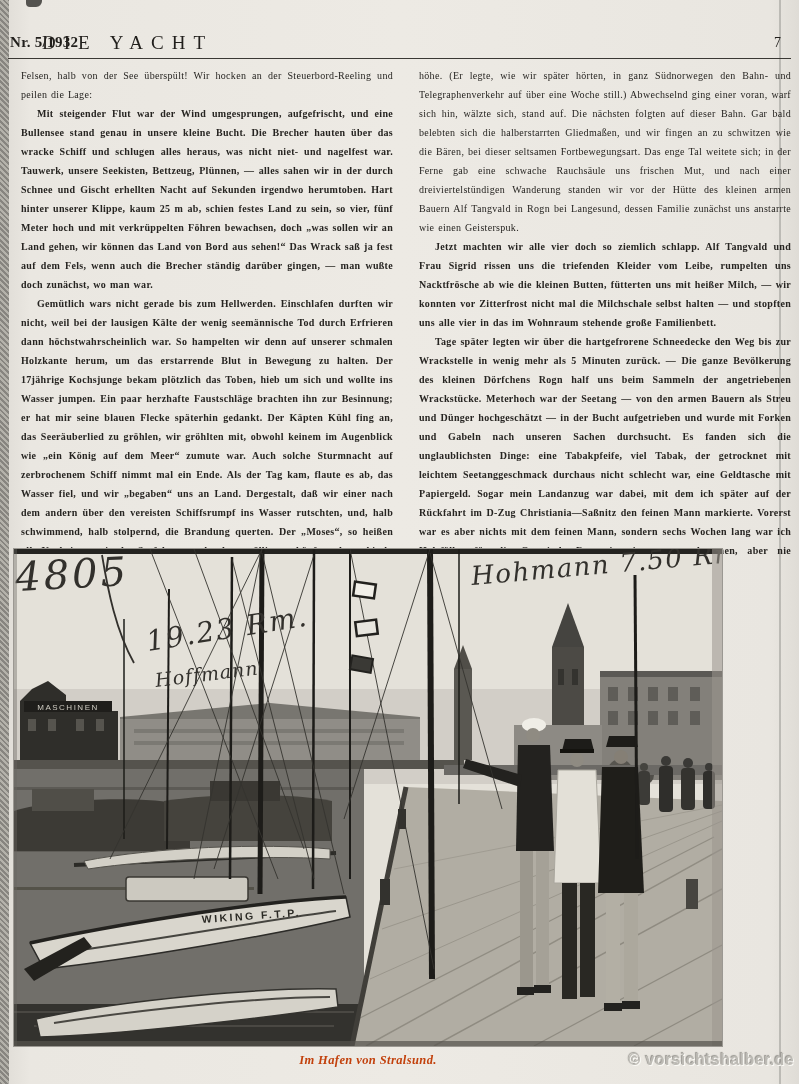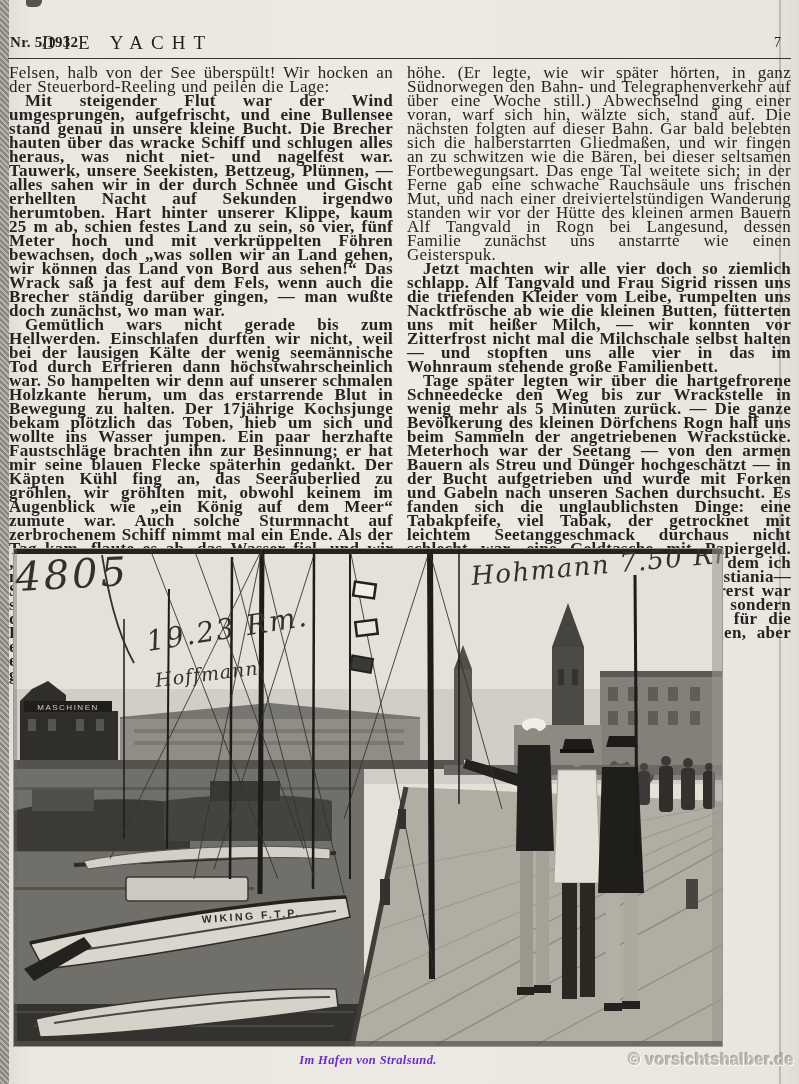--- a/index.html
+++ b/index.html
@@ -14,31 +14,31 @@
   .scan-line-right{position:absolute;left:779px;top:0;width:2px;height:1084px;background:#b2b0ab;opacity:.8;}
   .scan-speck{position:absolute;left:26px;top:0;width:16px;height:7px;background:#3a3835;border-radius:0 0 6px 4px;opacity:.85;}
   
   .header{position:absolute;top:32px;left:10px;width:781px;height:22px;}
   .issue{position:absolute;left:0;top:2px;font-size:15px;font-weight:bold;letter-spacing:.3px;text-align:right;}
   .masthead{position:absolute;left:0;right:0;top:0;text-align:left;font-size:19px;letter-spacing:8px;padding-left:32px;}
   .pageno{position:absolute;right:10px;top:3px;font-size:14px;}
   .header-rule{position:absolute;top:58px;left:8px;width:783px;height:1px;background:#3a3834;}
   
   .columns{position:absolute;top:66px;left:9px;width:782px;display:flex;gap:14px;}
-  .col{width:384px;font-size:17px;line-height:14px;text-align:justify;
-    letter-spacing:.3px;word-spacing:1px;color:#262421;}
+  .col{width:384px;font-size:10px;line-height:19px;text-align:justify;
+    letter-spacing:.3px;word-spacing:1px;color:#262421;margin-left:12px;}
   .col p{margin:0;}
   .col p.indent{text-indent:16px;font-weight:bold;}
   
   .photo{position:absolute;left:14px;top:549px;width:708px;height:497px;
     box-shadow:0 0 0 1px #9b9892;}
   .photo svg{display:block;}
   
   .caption{position:absolute;left:14px;top:1053px;width:708px;text-align:center;
-    font-size:12.5px;font-weight:bold;font-style:italic;letter-spacing:.4px;color:#6d28d9;}
+    font-size:12.5px;font-weight:bold;font-style:italic;letter-spacing:.4px;color:#c2410c;}
   
   .watermark{position:absolute;right:5px;top:1051px;
     font-family:"Liberation Sans", sans-serif;font-size:16px;font-weight:bold;letter-spacing:.4px;
     color:#bdbbb5;text-shadow:1px 1px 0 #faf9f5,-1px -1px 1px #989691;}
 </style>
 </head>
 <body>
 
 <div class="scan-edge-left"></div>
 <div class="scan-line-right"></div>

